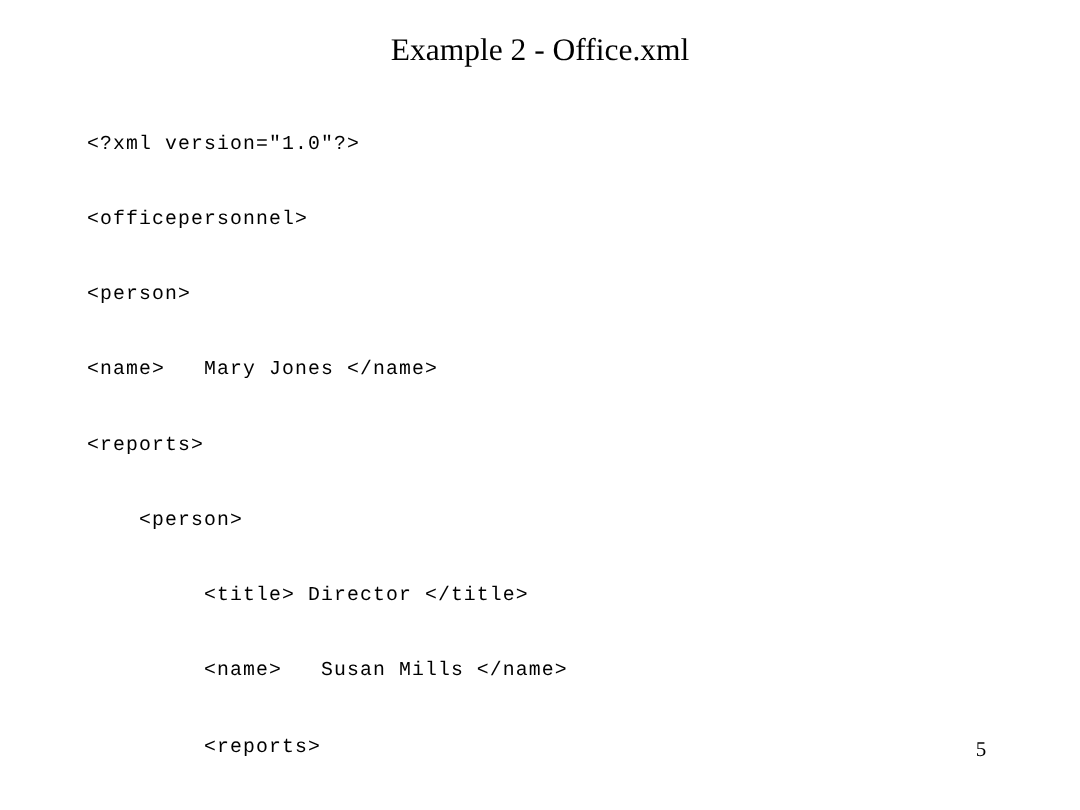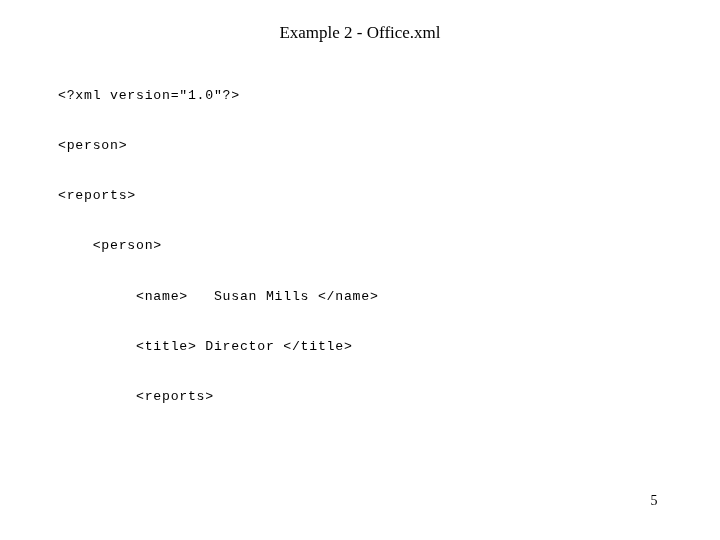--- a/index.html
+++ b/index.html
@@ -15,21 +15,21 @@
     background: #ffffff;
     overflow: hidden;
   }
   #slide-title {
     position: absolute;
     left: 0;
     top: 21px;
     width: 720px;
     text-align: center;
     font-family: "Liberation Serif", "DejaVu Serif", serif;
-    font-size: 17px;
+    font-size: 21px;
     line-height: 24px;
     color: #000000;
     white-space: pre;
   }
   #code-block {
     position: absolute;
     left: 58px;
     top: 54px;
     width: 640px;
     font-family: "Liberation Mono", "DejaVu Sans Mono", monospace;
@@ -57,25 +57,27 @@
 </style>
 </head>
 <body>
 
 <div id="slide">
 
   <div id="slide-title">Example 2 - Office.xml</div>
 
   <div id="code-block">
     <div class="code-line">&lt;?xml version="1.0"?&gt;</div>
+    <div class="code-line">&lt;officepersonnel&gt;</div>
     <div class="code-line">&lt;person&gt;</div>
+    <div class="code-line">&lt;name&gt;   Mary Jones &lt;/name&gt;</div>
     <div class="code-line">&lt;reports&gt;</div>
     <div class="code-line">    &lt;person&gt;</div>
+    <div class="code-line">         &lt;title&gt; Director &lt;/title&gt;</div>
     <div class="code-line">         &lt;name&gt;   Susan Mills &lt;/name&gt;</div>
-    <div class="code-line">         &lt;title&gt; Director &lt;/title&gt;</div>
     <div class="code-line">         &lt;reports&gt;</div>
     
     
     
     
     
     
     
     
     

